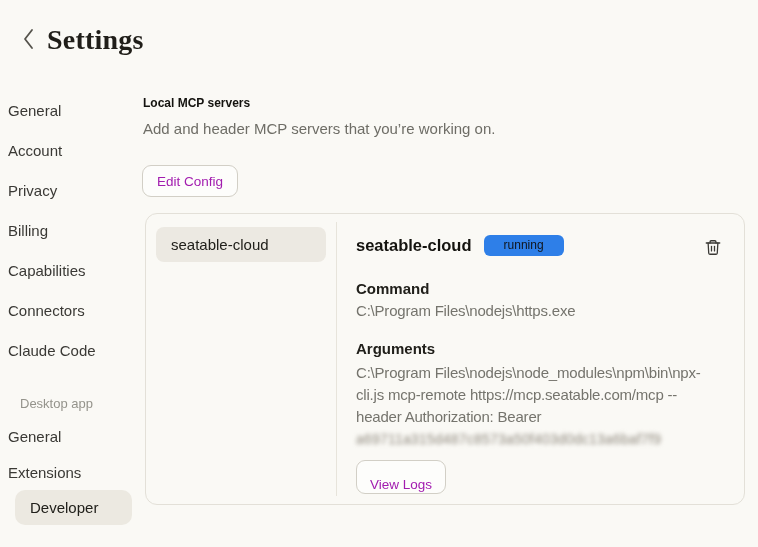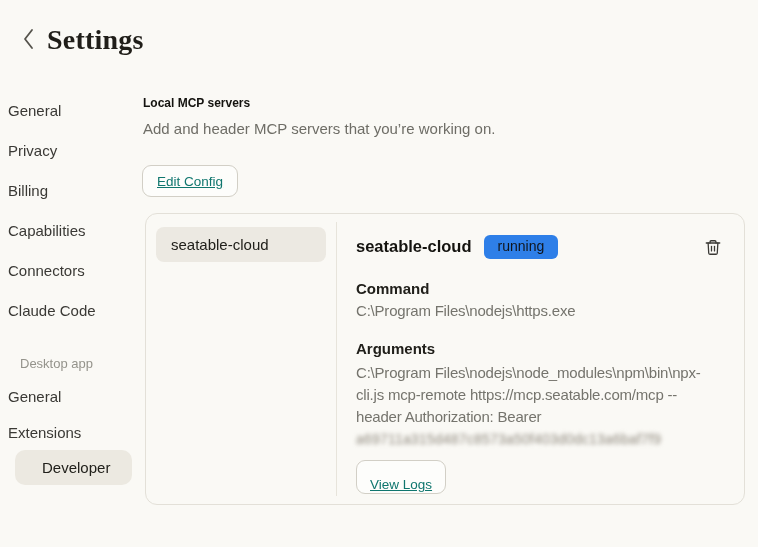--- a/index.html
+++ b/index.html
@@ -29,53 +29,53 @@
   .side-item {
     height: 40px; display: flex; align-items: center;
     padding-left: 8px; font-size: 15px; color: #3a3935; cursor: pointer;
   }
   .side-section-label {
     margin-top: 18px; height: 30px; display: flex; align-items: center;
     padding-left: 20px; font-size: 13px; color: #94938b;
   }
   .side-item.sub { height: 36px; }
   .side-item.active {
-    margin-left: 15px; padding-left: 27px; width: 117px; height: 35px;
+    margin-left: 15px; padding-left: 15px; width: 117px; height: 35px;
     background: #ece9e1; border-radius: 10px; color: #21201b;
   }
 
   
   .main-heading { position: absolute; left: 143px; top: 96px; font-size: 12px; font-weight: 700; color: #14130f; }
   .main-desc   { position: absolute; left: 143px; top: 120px; font-size: 15px; color: #6e6d66; }
 
   .btn {
     background: #fdfdfb; border: 1px solid #d2cfc6; border-radius: 9px;
     font-family: "Liberation Sans", sans-serif;
-    font-size: 13.5px; font-weight: 500; color: #0f766e; cursor: pointer; text-decoration: underline;
+    font-size: 13.5px; font-weight: 500; color: #a21caf; cursor: pointer;
   }
   .edit-config-btn { position: absolute; left: 142px; top: 165px; height: 32px; padding: 0 14px; }
 
   
   .card {
     position: absolute; left: 145px; top: 213px; width: 600px; height: 292px;
     border: 1px solid #e3e0d8; border-radius: 12px;
   }
   .server-list-item {
     position: absolute; left: 10px; top: 13px; width: 170px; height: 35px;
     background: #ece9e2; border-radius: 8px;
     display: flex; align-items: center; padding-left: 15px;
     font-size: 15px; color: #21201b; cursor: pointer;
   }
   .card-divider { position: absolute; left: 190px; top: 8px; bottom: 8px; width: 1px; background: #e7e4db; }
 
   .detail-title-row { position: absolute; left: 210px; top: 21px; display: flex; align-items: center; gap: 12px; }
   .detail-title { font-size: 16.5px; font-weight: 700; color: #14130f; }
   .status-badge {
-    background: #2e7fe8; color: #10151b; font-size: 14px; font-weight: 500;
-    padding: 3px 14px 4px; border-radius: 6px; line-height: 1.2;
+    background: #2e7fe8; color: #10151b; font-size: 12px; font-weight: 500;
+    padding: 3px 20px 4px; border-radius: 6px; line-height: 1.2;
   }
   .trash-btn {
     position: absolute; right: 21px; top: 24px; width: 20px; height: 20px;
     background: none; border: none; padding: 0; color: #3a3935; cursor: pointer;
   }
 
   .section-label { position: absolute; left: 210px; font-size: 15px; font-weight: 700; color: #21201b; }
   .cmd-label  { top: 66px; }
   .cmd-value  { position: absolute; left: 210px; top: 88px; font-size: 15px; color: #75746d; letter-spacing: -0.2px; white-space: nowrap; }
   .args-label { top: 126px; }
@@ -93,20 +93,21 @@
       <svg width="14" height="24" viewBox="0 0 14 24" fill="none" stroke="currentColor" stroke-width="1.8" stroke-linecap="round" stroke-linejoin="round">
         <polyline points="10,3 3,12 10,21"></polyline>
       </svg>
     </span>
   </button>
   <h1 class="page-title">Settings</h1>
 </div>
 
 <nav class="sidebar">
   <div class="side-item">General</div>
+  <div class="side-item">Account</div>
   <div class="side-item">Privacy</div>
   <div class="side-item">Billing</div>
   <div class="side-item">Capabilities</div>
   <div class="side-item">Connectors</div>
   <div class="side-item">Claude Code</div>
 
   <div class="side-section-label">Desktop app</div>
   <div class="side-item sub">General</div>
   <div class="side-item sub">Extensions</div>
   <div class="side-item sub active">Developer</div>

